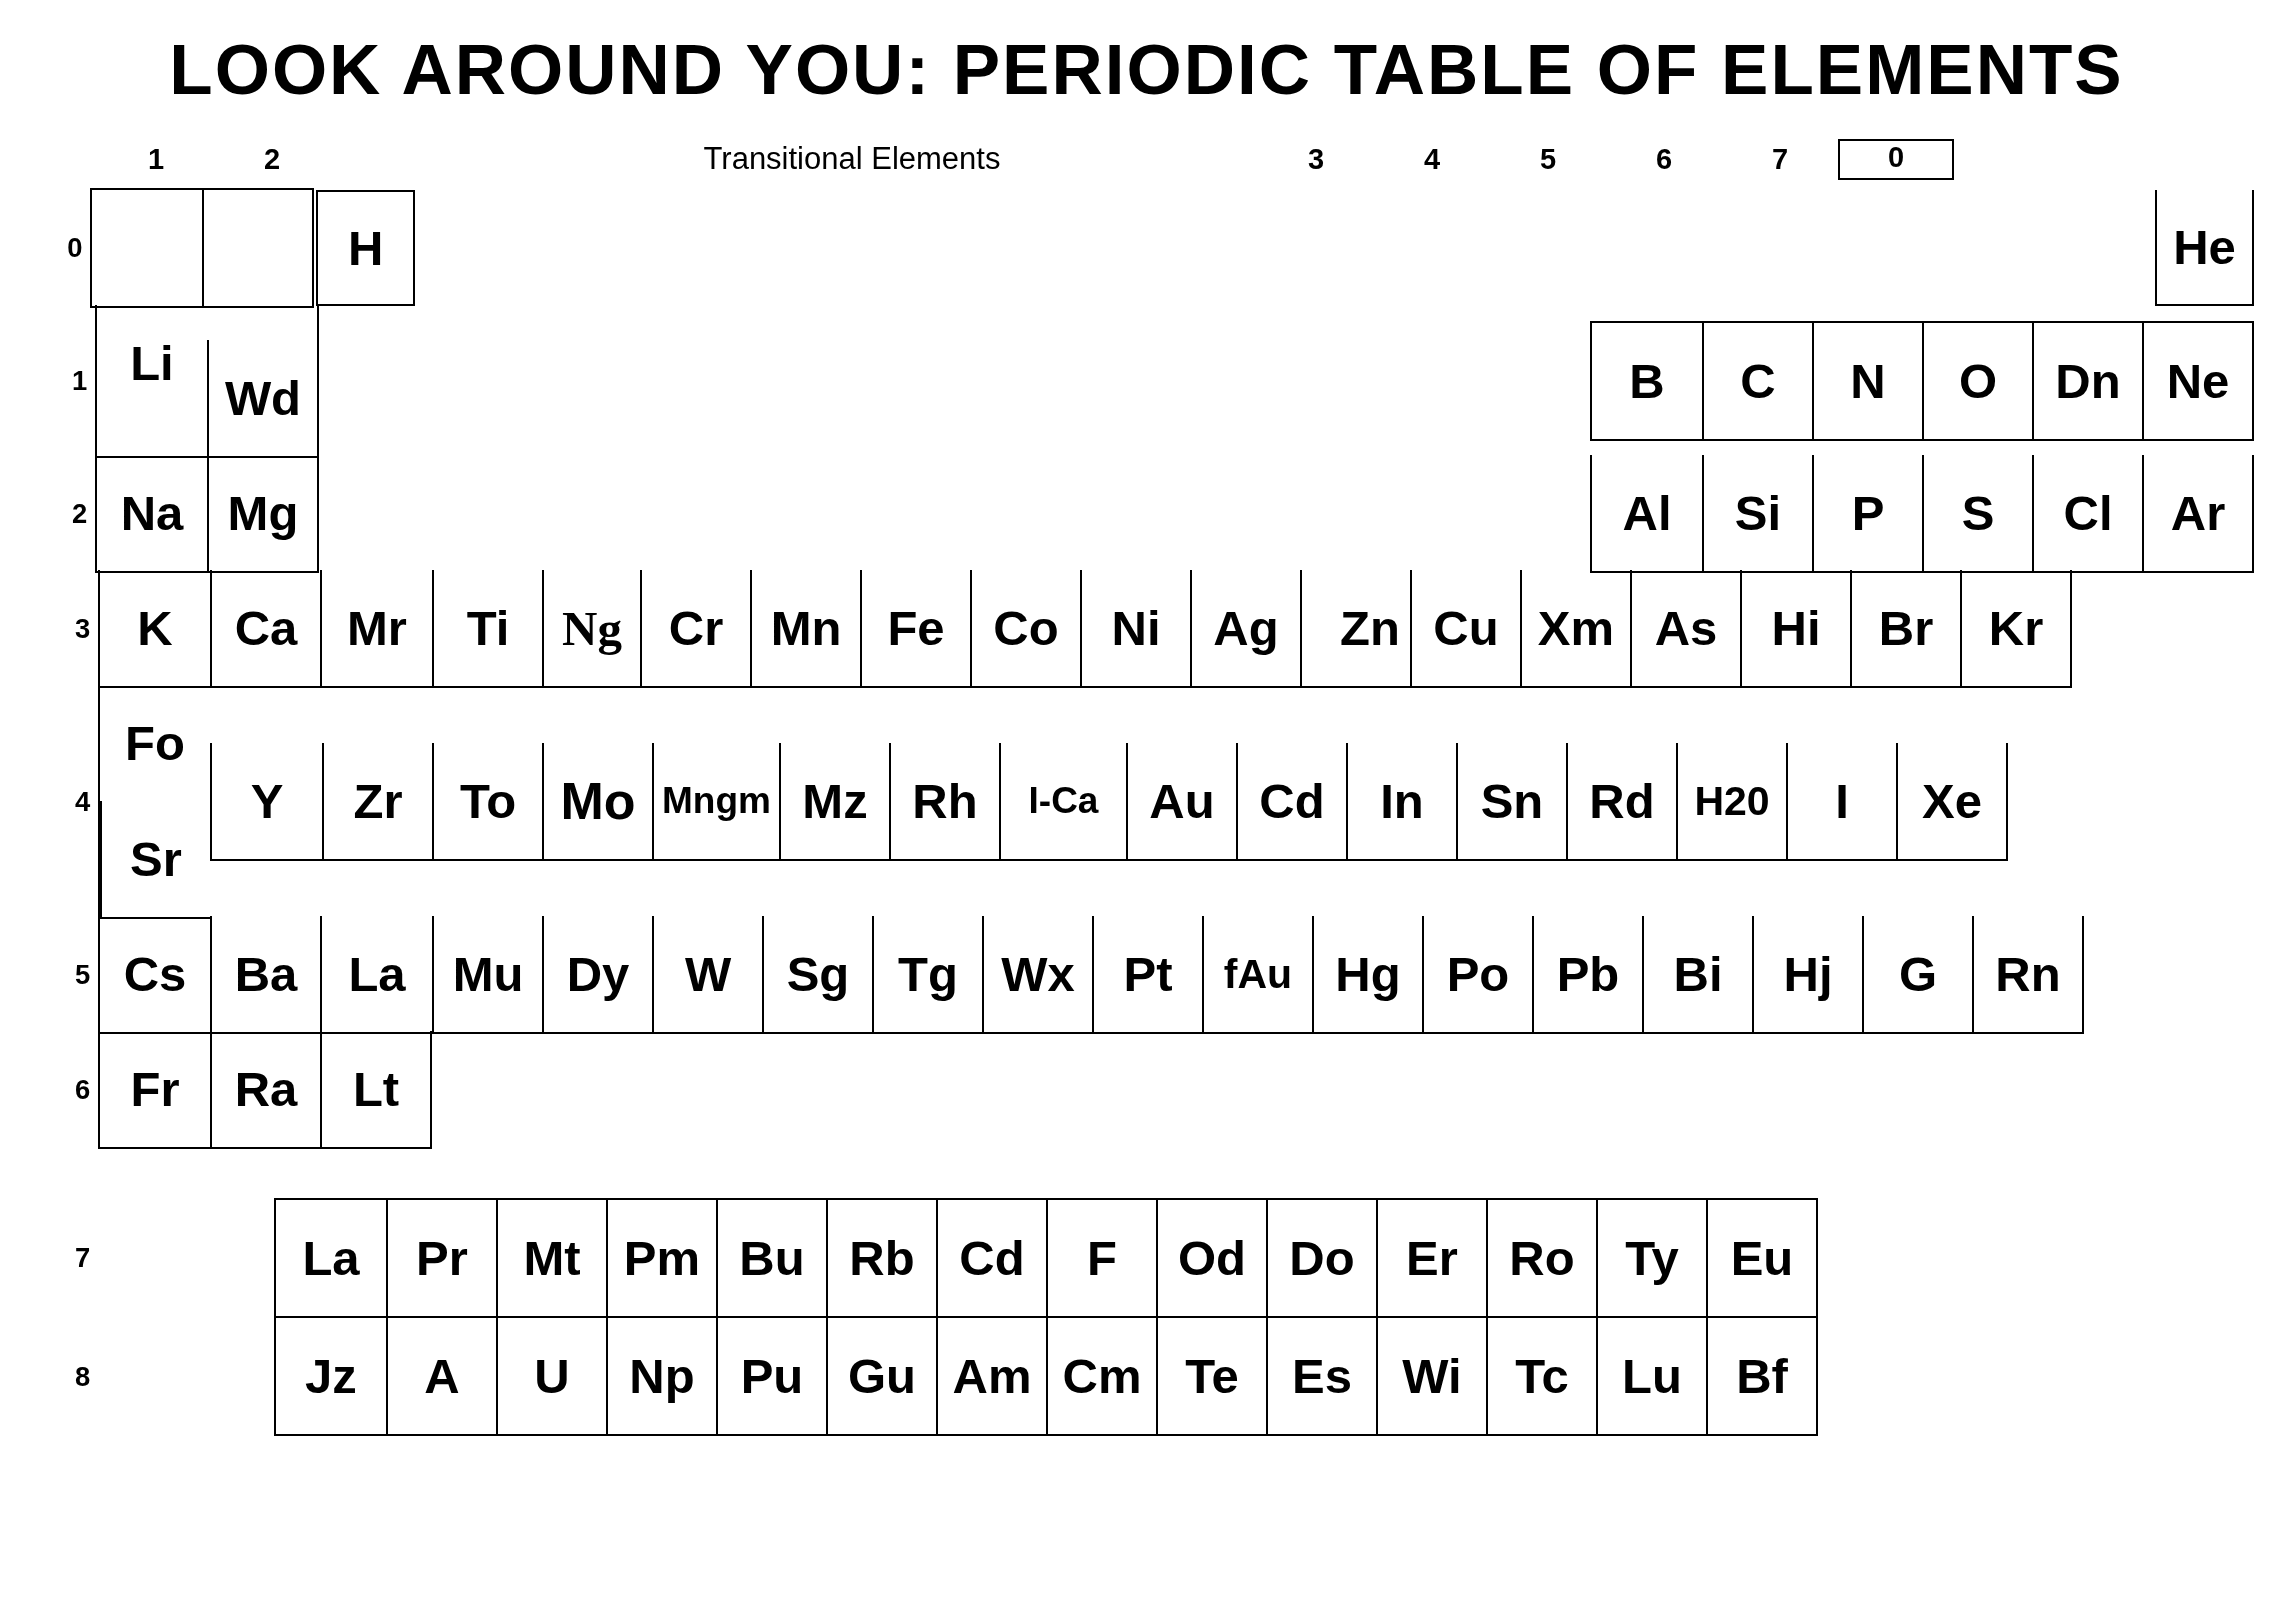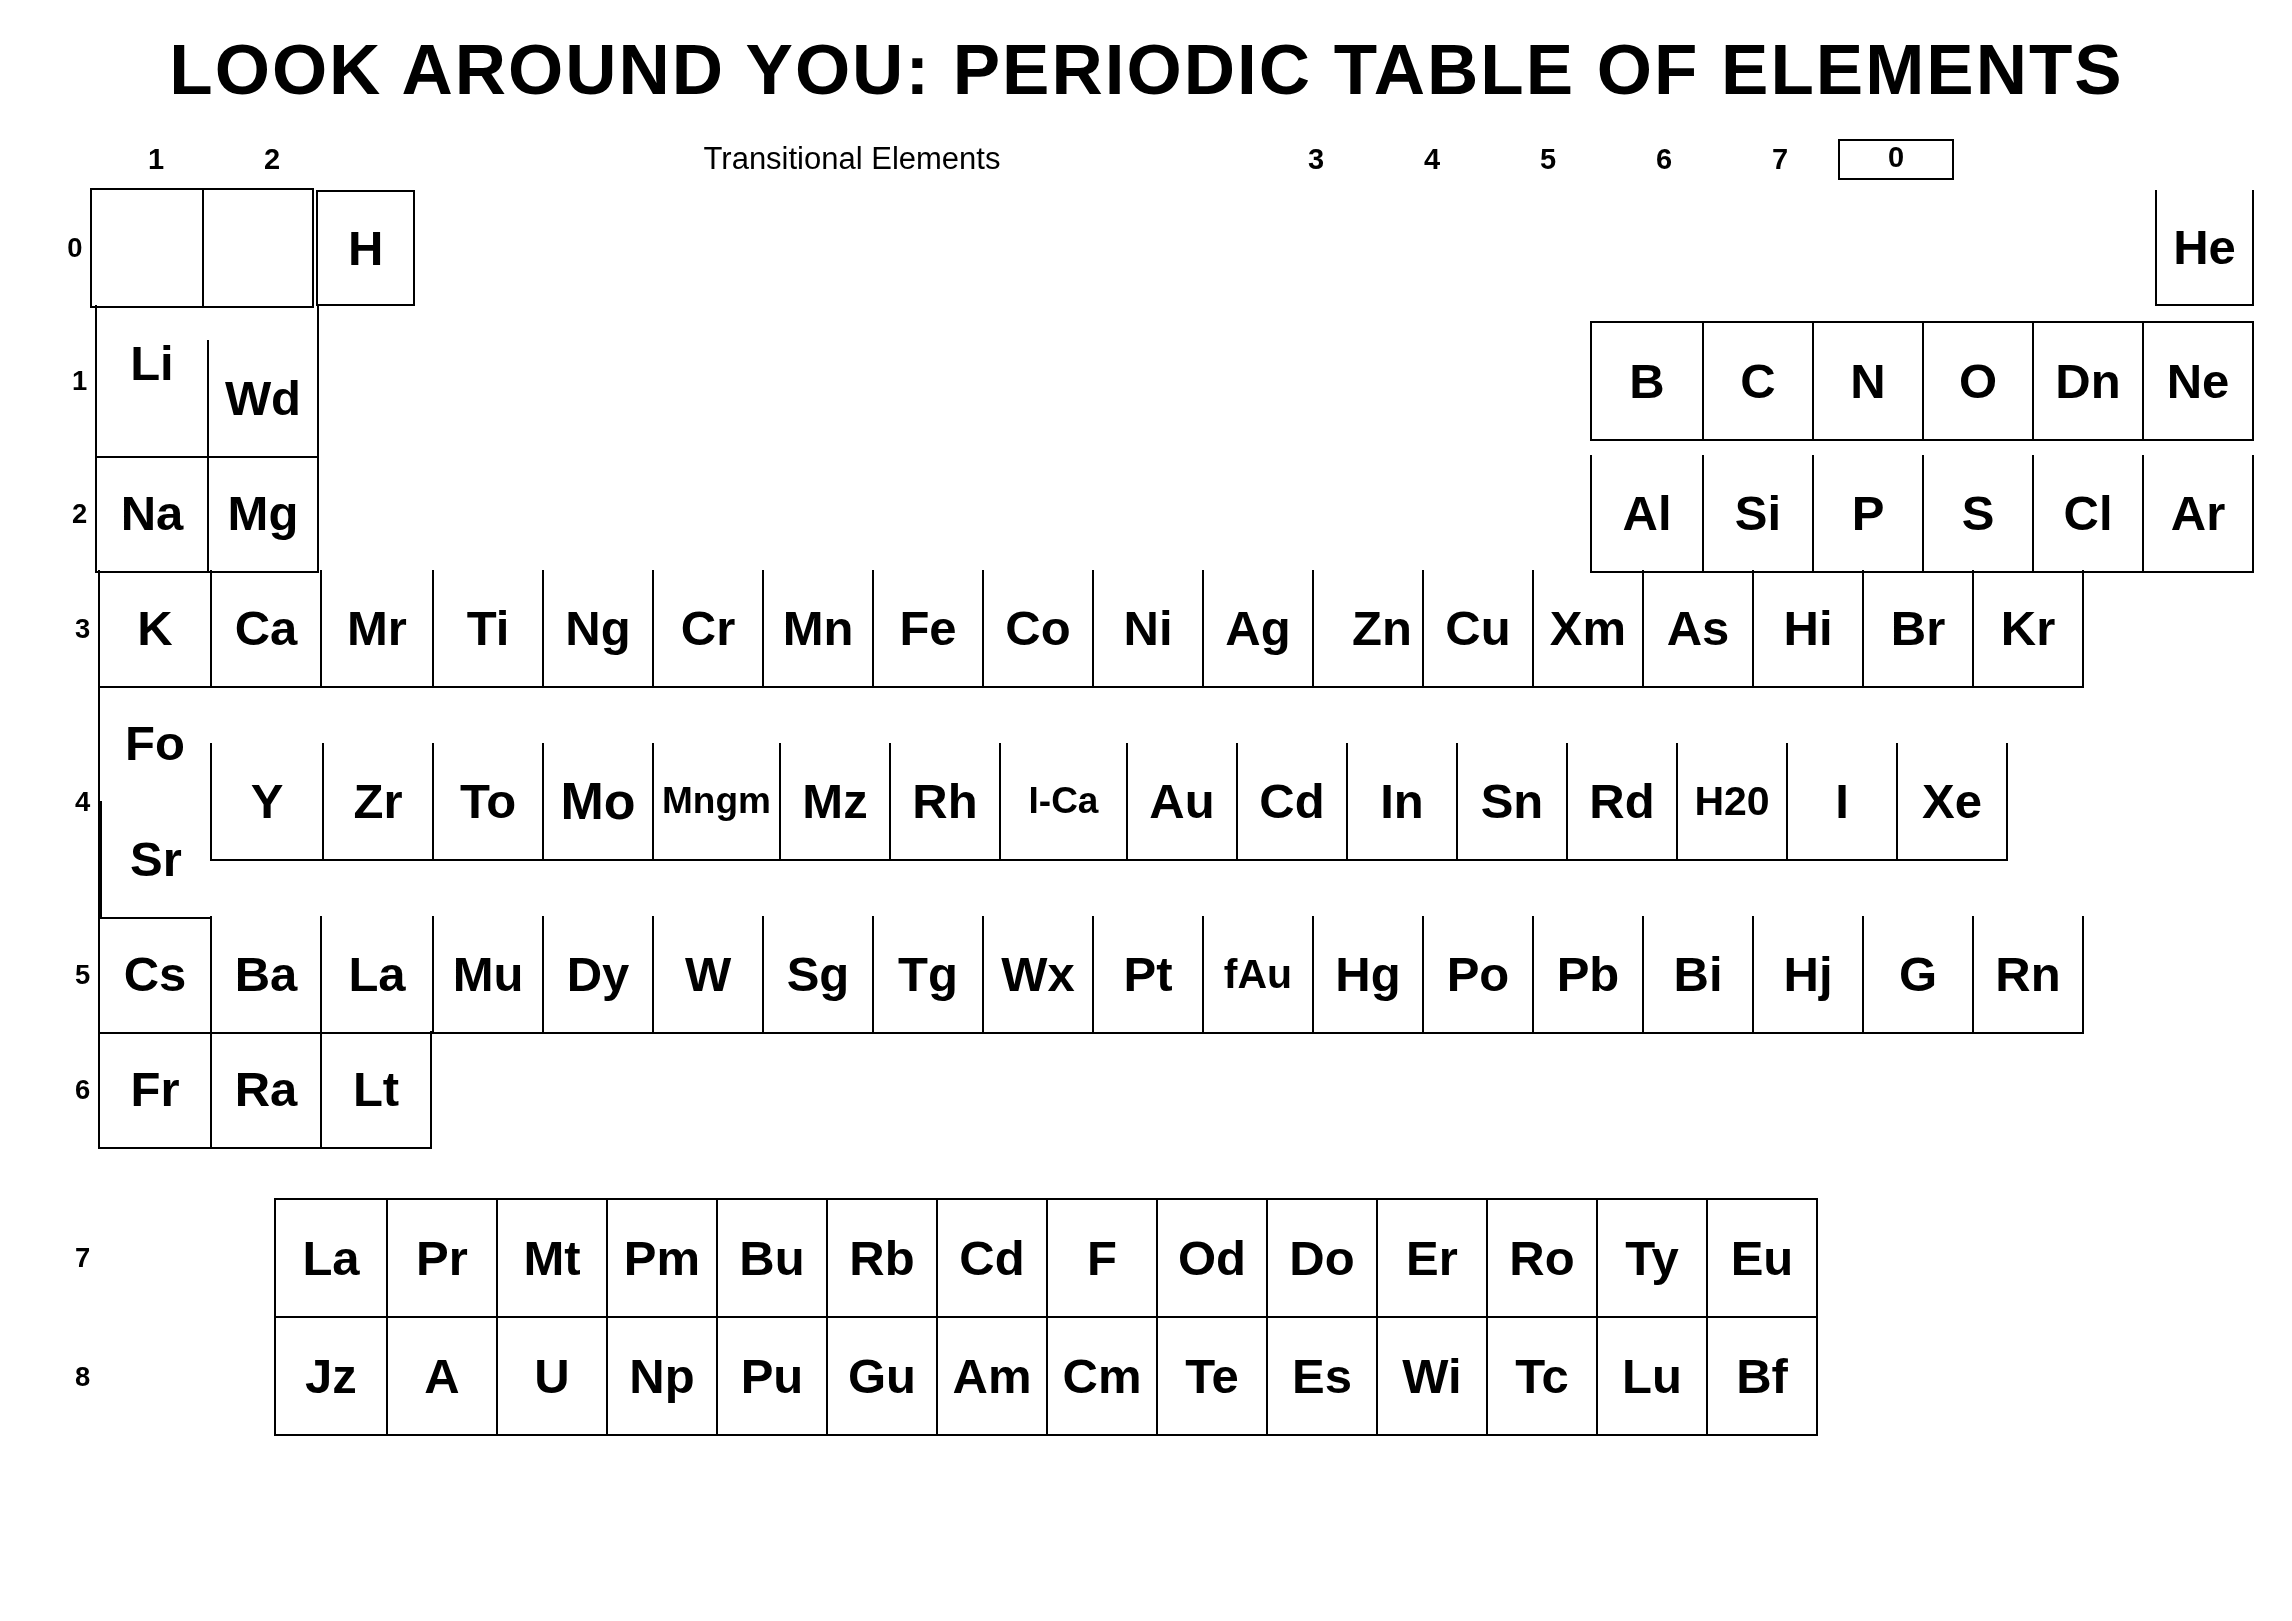--- a/index.html
+++ b/index.html
@@ -150,21 +150,21 @@
 
   <div style="display:flex; align-items:center; margin-bottom:-2.9px;">
     <div style="width:59px; text-align:right; padding-right:7.8px; font-size:27.4px; font-weight:700;">3</div>
     <div style="display:flex; border:2.9px solid #000; border-top:none; border-right:none;">
       <div style="width:110px; height:116px; display:flex; align-items:center; justify-content:center; font-size:49px; font-weight:900;">K</div>
       <div style="width:110px; height:116px; border-left:2.9px solid #000; display:flex; align-items:center; justify-content:center; font-size:49px; font-weight:900;">Ca</div>
     </div>
     <div style="display:flex; border:2.9px solid #000; border-top:none;">
       <div style="width:110px; height:116px; display:flex; align-items:center; justify-content:center; font-size:49px; font-weight:900;">Mr</div>
       <div style="width:110px; height:116px; border-left:2.9px solid #000; display:flex; align-items:center; justify-content:center; font-size:49px; font-weight:900;">Ti</div>
-      <div style="width:110px; height:116px; border-left:2.9px solid #000; display:flex; align-items:center; justify-content:center; font-size:49px; font-weight:900;">Ng</div>
+      <div style="width:98px; height:116px; border-left:2.9px solid #000; display:flex; align-items:center; justify-content:center; font-size:49px; font-weight:900;font-family:Liberation Serif, serif;">Ng</div>
       <div style="width:110px; height:116px; border-left:2.9px solid #000; display:flex; align-items:center; justify-content:center; font-size:49px; font-weight:900;">Cr</div>
       <div style="width:110px; height:116px; border-left:2.9px solid #000; display:flex; align-items:center; justify-content:center; font-size:49px; font-weight:900;">Mn</div>
       <div style="width:110px; height:116px; border-left:2.9px solid #000; display:flex; align-items:center; justify-content:center; font-size:49px; font-weight:900;">Fe</div>
       <div style="width:110px; height:116px; border-left:2.9px solid #000; display:flex; align-items:center; justify-content:center; font-size:49px; font-weight:900;">Co</div>
       <div style="width:110px; height:116px; border-left:2.9px solid #000; display:flex; align-items:center; justify-content:center; font-size:49px; font-weight:900;">Ni</div>
       <div style="width:110px; height:116px; border-left:2.9px solid #000; display:flex; align-items:center; justify-content:center; font-size:49px; font-weight:900;">Ag</div>
       <div style="width:110px; height:116px; border-left:2.9px solid #000; display:flex; align-items:center; justify-content:center; font-size:49px; font-weight:900;padding-left:28px;">Zn</div>
       <div style="width:110px; height:116px; border-left:2.9px solid #000; display:flex; align-items:center; justify-content:center; font-size:49px; font-weight:900;">Cu</div>
       <div style="width:110px; height:116px; border-left:2.9px solid #000; display:flex; align-items:center; justify-content:center; font-size:49px; font-weight:900;">Xm</div>
       <div style="width:110px; height:116px; border-left:2.9px solid #000; display:flex; align-items:center; justify-content:center; font-size:49px; font-weight:900;">As</div>

